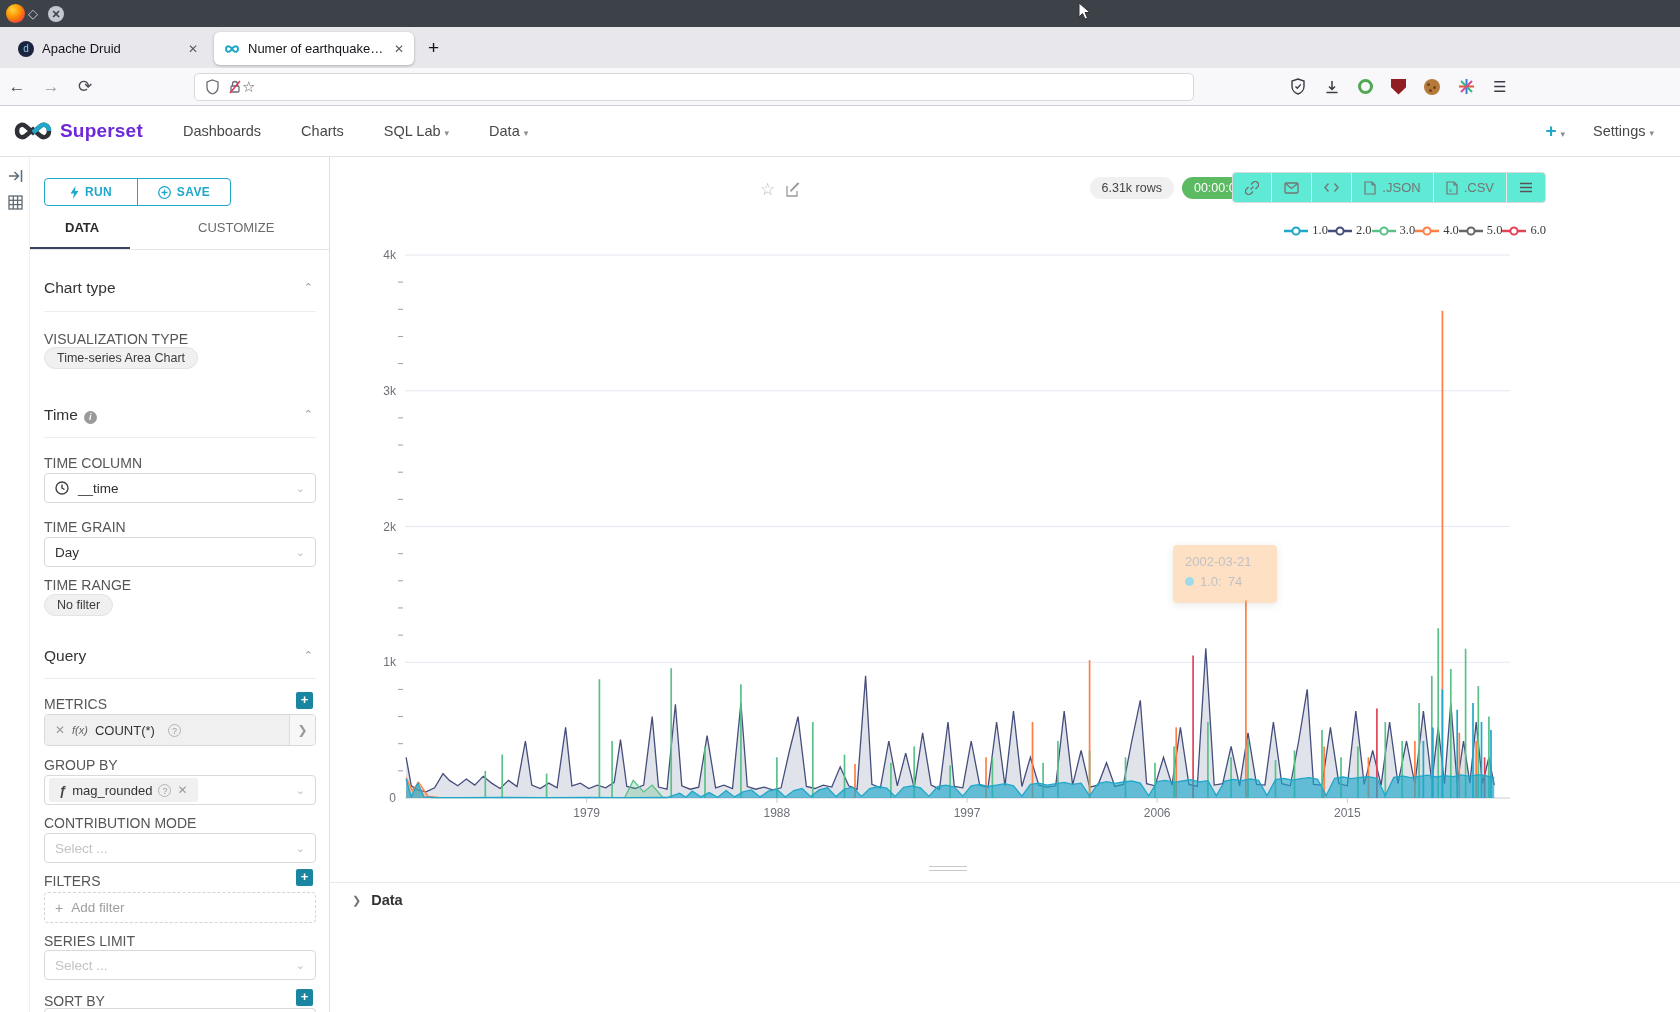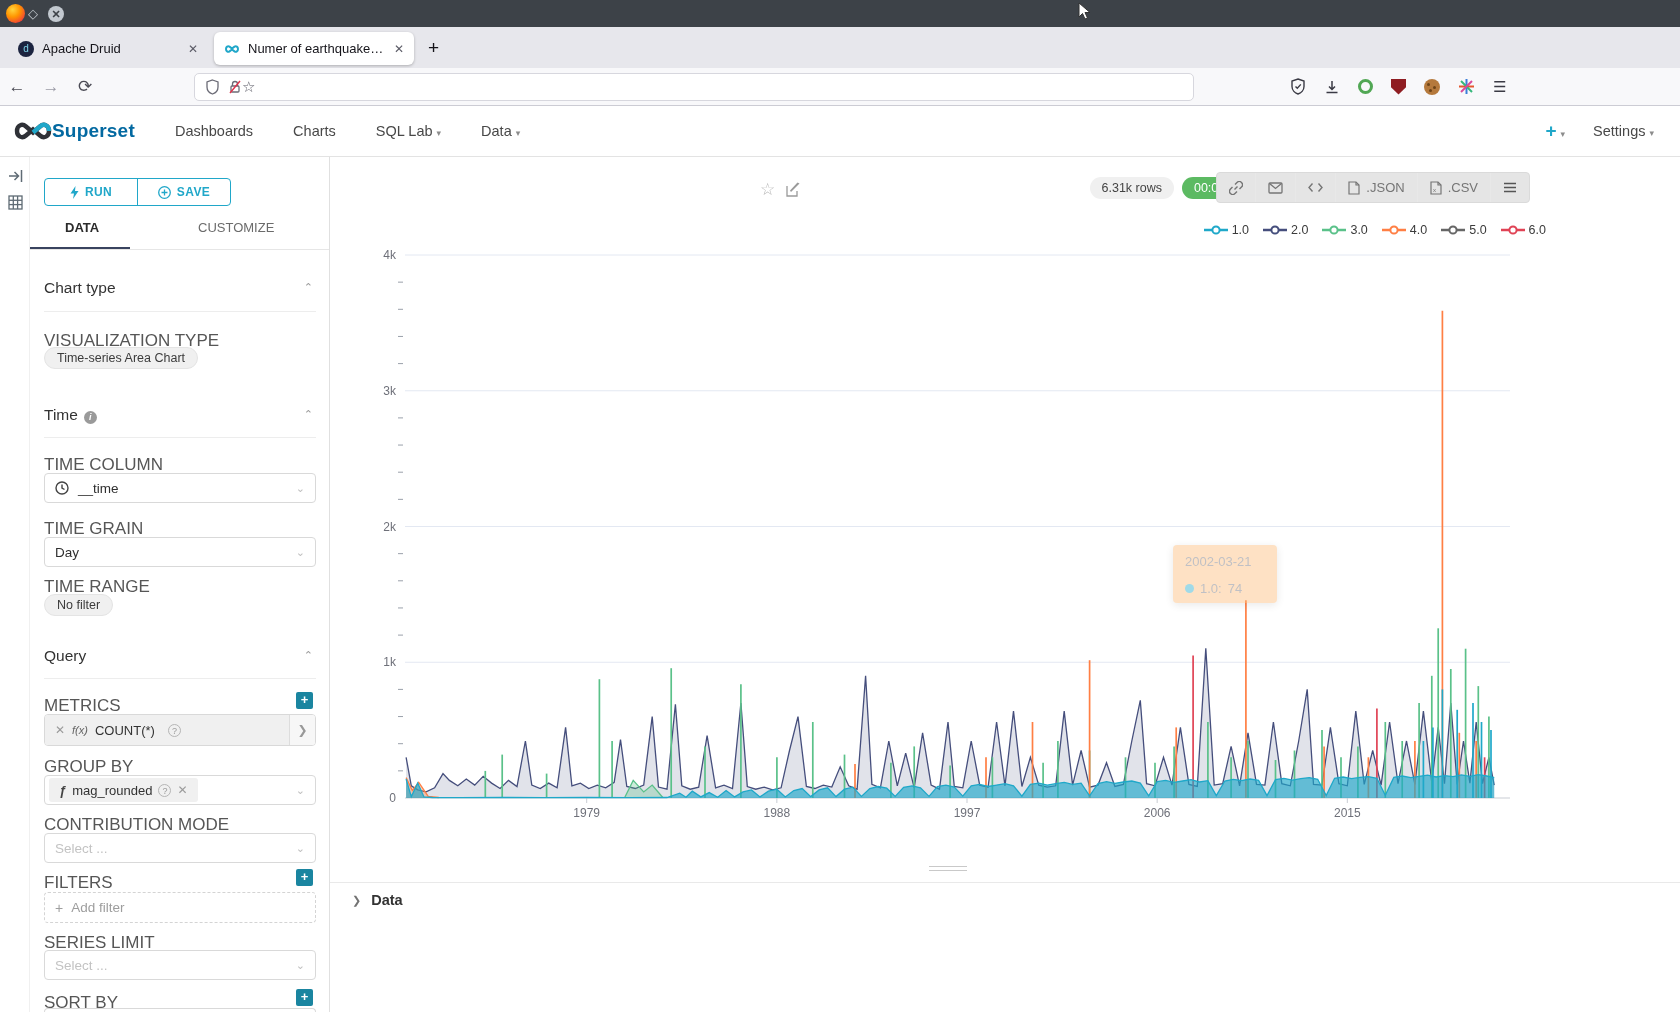--- a/index.html
+++ b/index.html
@@ -38,21 +38,21 @@
     margin-left:92px; display:flex; align-items:center; padding:0 10px; }
   #urltext { font-size:13.5px; color:#5b5b66; white-space:nowrap; overflow:hidden; flex:1; margin-left:8px; }
   #urltext b { color:#15141a; font-weight:normal; }
   .uicon { margin-left:8px; }
   #toolbar-icons { display:flex; align-items:center; margin-left:96px; gap:18px; }
 
   
   #snav { left:0; top:106px; width:1680px; height:51px; background:#fff; border-bottom:1px solid #e3e3e3;
     display:flex; align-items:center; }
   #brand { display:flex; align-items:center; margin-left:14px; }
-  #brand-name { font-size:19px; font-weight:bold; color:#0369a1; letter-spacing:.2px; }
+  #brand-name { font-size:19px; font-weight:bold; color:#6d28d9; margin-left:8px; letter-spacing:.2px; }
   .snav-item { font-size:14.5px; color:#484848; margin-left:40px; }
   .caret { font-size:9px; color:#8c8c8c; margin-left:4px; }
   #snav-right { margin-left:auto; display:flex; align-items:center; margin-right:26px; gap:28px; }
   #plus-new { color:#20A7C9; font-size:19px; font-weight:bold; }
 
   
   #rail { left:0; top:157px; width:30px; height:855px; background:#fff; border-right:1px solid #f0f0f0; }
 
   
   #sidebar { left:30px; top:157px; width:300px; height:855px; background:#fff; border-right:1px solid #e0e0e0; overflow:hidden; }
@@ -63,21 +63,21 @@
   #run-btn { border-right:1px solid #20A7C9; }
   .ptab { position:absolute; top:63px; font-size:13px; color:#2b2b2b; }
   #ptab-data { left:35px; font-weight:bold; }
   #ptab-custom { left:168px; color:#6b6b6b; }
   #ptab-underline { position:absolute; left:0; top:90px; width:100px; height:3px; background:#39435f; }
   #ptab-border { position:absolute; left:0; top:92px; width:300px; height:1px; background:#e6e6e6; }
 
   .sec-title { position:absolute; left:14px; font-size:15.5px; color:#333; }
   .sec-chev { position:absolute; right:16px; color:#9a9a9a; font-size:11px; }
   .divider { position:absolute; left:14px; width:272px; height:1px; background:#ededed; }
-  .flabel { position:absolute; left:14px; font-size:17px; color:#565656; }
+  .flabel { position:absolute; left:14px; font-size:14px; color:#565656; }
   .pill { position:absolute; background:#f0f0f0; border:1px solid #e4e4e4; border-radius:11px;
     font-size:12.5px; color:#3b3b3b; padding:3px 12px; }
   .selbox { position:absolute; left:14px; width:272px; height:30px; border:1px solid #d9d9d9; border-radius:4px;
     background:#fff; display:flex; align-items:center; padding:0 10px; }
   .selbox .val { font-size:13.5px; color:#2f2f2f; }
   .selbox .ph { font-size:13.5px; color:#c3c3c3; }
   .selbox .chev { margin-left:auto; color:#bfbfbf; font-size:11px; }
   .plusbtn { position:absolute; right:16px; width:17px; height:17px; background:#1A85A0; border-radius:2px;
     color:#fff; font-size:13px; line-height:16px; text-align:center; font-weight:bold; }
   .qcircle { display:inline-block; width:13px; height:13px; border:1px solid #b5b5b5; border-radius:50%;
@@ -100,32 +100,32 @@
     border-radius:4px 4px 0 0; border-bottom:none; }
 
   
   #main { left:330px; top:157px; width:1350px; height:855px; background:#fff; }
   #chart-title { position:absolute; left:22px; top:18px; font-size:20px; color:#484848; }
   .titleicon { color:#b9b9b9; font-size:16px; }
   #badges { position:absolute; top:20px; right:408px; display:flex; gap:8px; }
   .badge { height:22px; border-radius:11px; font-size:12.5px; display:flex; align-items:center; padding:0 12px; }
   #rows-badge { background:#f0f0f0; color:#444; }
   #timer-badge { color:#fff; }
-  #btngroup { position:absolute; top:15px; right:150px; height:31px; border:1px solid #dadada; border-radius:4px;
-    display:flex; align-items:center; background:#e5e5e5; }
+  #btngroup { position:absolute; top:15px; right:134px; height:31px; border:1px solid #dadada; border-radius:4px;
+    display:flex; align-items:center; background:#5eead4; }
   .bgitem { padding:0 12px; height:100%; display:flex; align-items:center; gap:6px;
     border-right:1px solid #e8e8e8; color:#757575; font-size:13px; }
   .bgitem:last-child { border-right:none; }
-  #legend { position:absolute; top:66px; right:134px; display:flex; gap:14px; align-items:center; }
+  #legend { position:absolute; top:66px; right:134px; display:flex; align-items:center;font-family:Liberation Serif, serif; }
   .leg-item { display:flex; align-items:center; gap:4px; font-size:12.5px; color:#3b3b3b; }
   #chart-region { position:absolute; left:0px; top:83px; width:1350px; height:600px; }
   #tooltip { position:absolute; left:843px; top:305px; width:104px; height:58px; background:#fdba74; border-radius:4px;
     box-shadow:0 2px 10px rgba(0,0,0,.22); opacity:.42; padding:9px 12px; }
   #tooltip .tdate { font-size:13px; color:#6b6b76; }
-  #tooltip .trow { display:flex; align-items:center; gap:6px; margin-top:12px; font-size:13px; color:#6b6b76; }
+  #tooltip .trow { display:flex; align-items:center; gap:6px; margin-top:5px; font-size:13px; color:#6b6b76; }
   #tooltip .tdot { width:9px; height:9px; border-radius:50%; }
   #south-divider { position:absolute; left:0; top:725px; width:1350px; height:1px; background:#e9e9e9; }
   #drag-handle { position:absolute; left:599px; top:709px; width:38px; }
   #drag-handle div { height:1px; background:#c9c9c9; margin-bottom:3px; }
   #data-collapse { position:absolute; left:22px; top:735px; display:flex; align-items:center; gap:10px; }
   #data-collapse .dchev { color:#737373; font-size:11px; }
   #data-collapse .dlabel { font-size:14.5px; font-weight:bold; color:#333; }
 
   svg text { font-family:"Liberation Sans", sans-serif; }
 </style>

